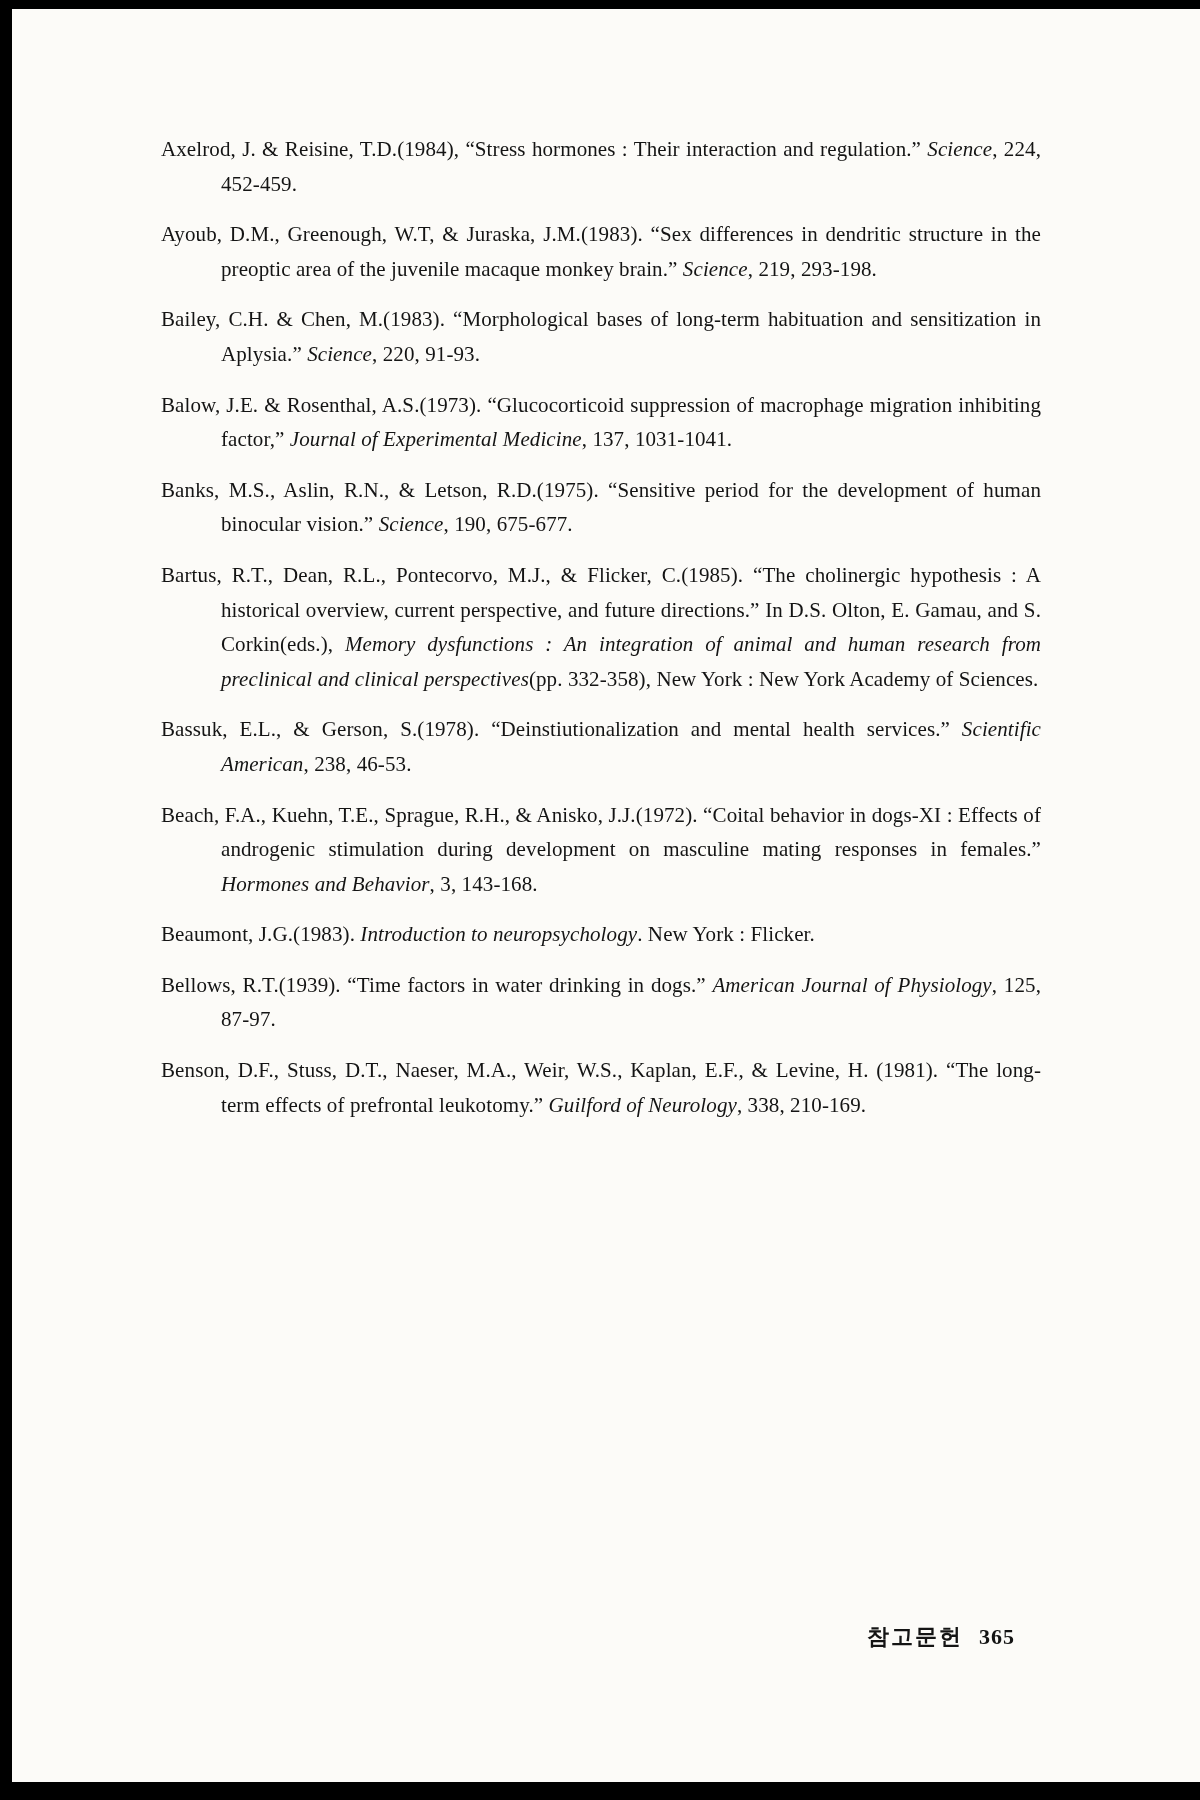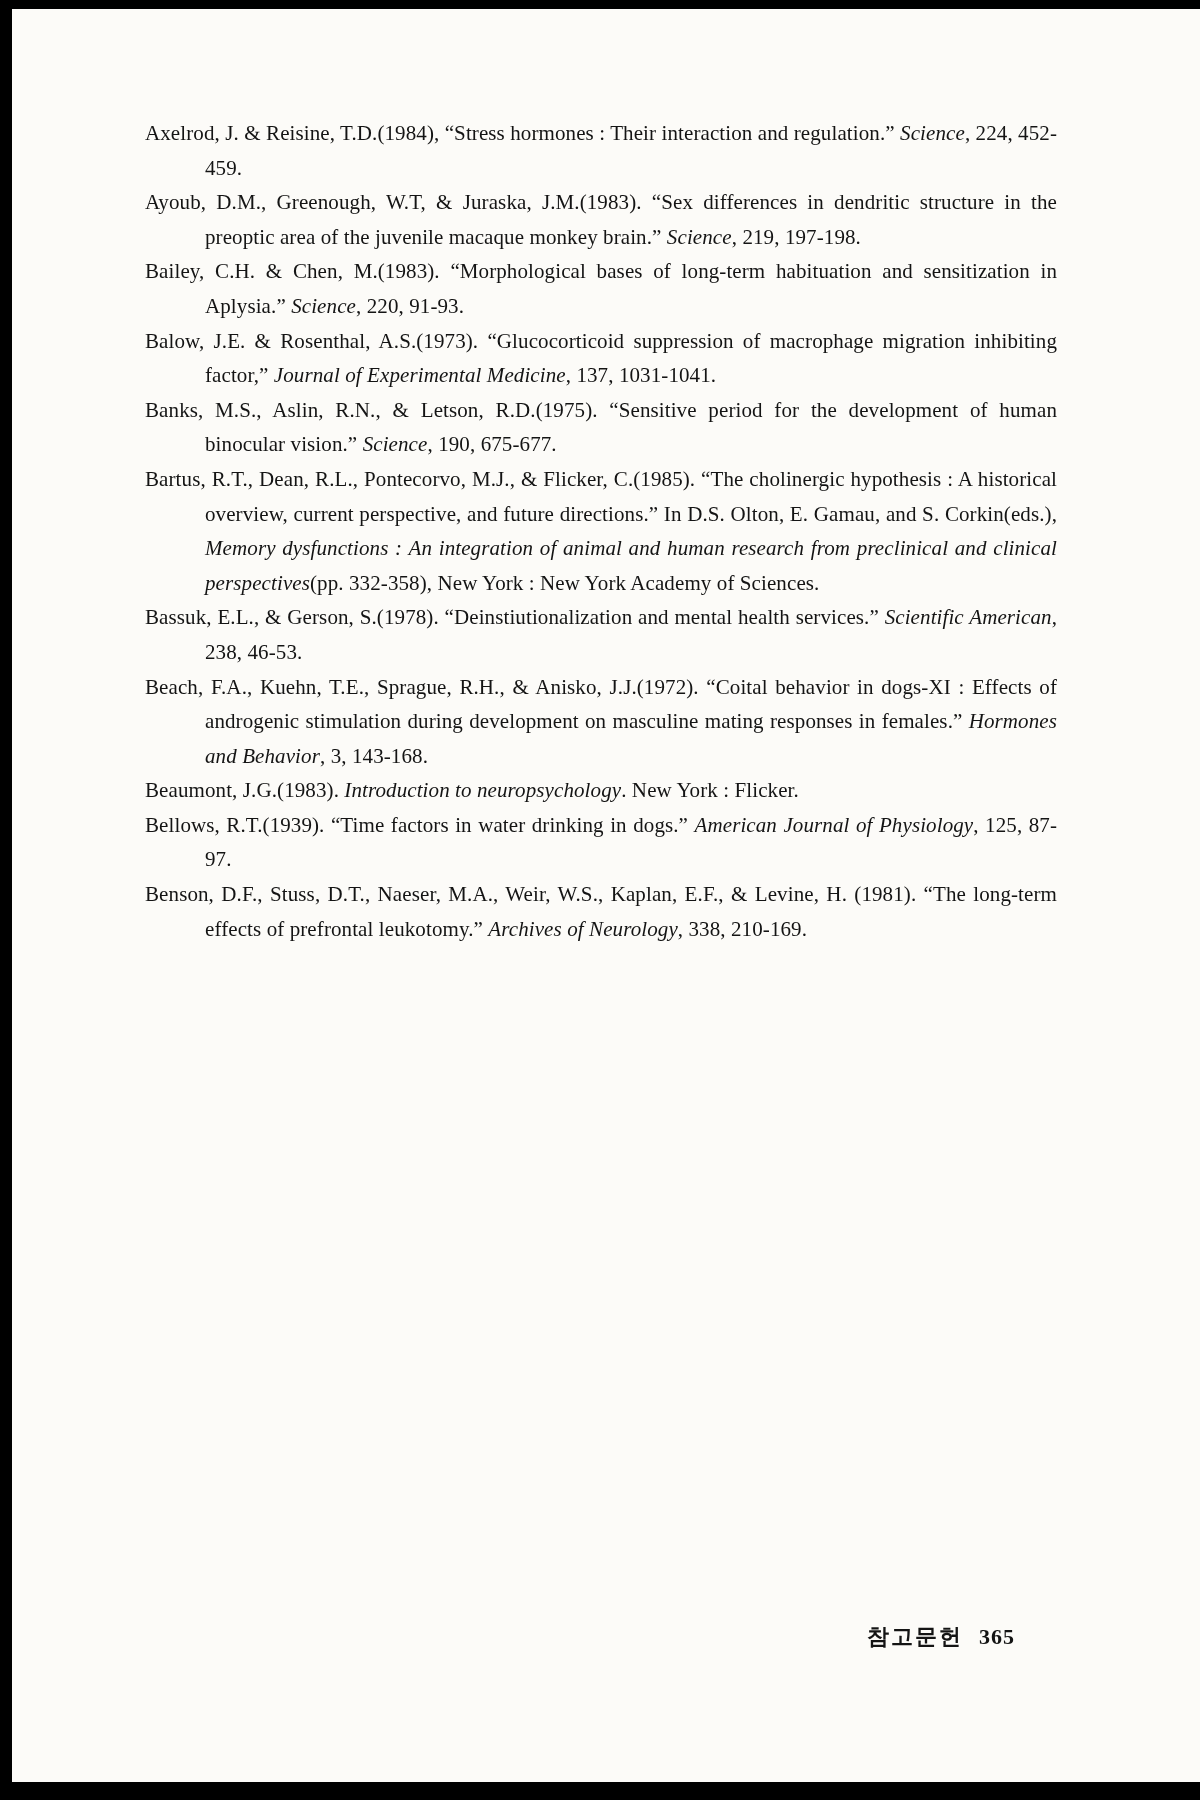--- a/index.html
+++ b/index.html
@@ -17,21 +17,21 @@
   .scan-edge.left   { left: 0; top: 0; width: 12px; height: 1800px; }
   .scan-edge.bottom { left: 0; top: 1782px; width: 1200px; height: 18px; }
 
   .content {
     position: absolute;
     left: 145px;
     top: 116px;
     width: 912px;
   }
   .ref {
-    margin: 0;
+    margin: 16px;
     padding-left: 60px;
     text-indent: -60px;
     font-size: 21px;
     line-height: 34.6px;
     text-align: justify;
     letter-spacing: 0.1px;
   }
   .ref em { font-style: italic; }
 
   .footer {
@@ -47,27 +47,27 @@
 </style>
 </head>
 <body>
 
 <div class="scan-edge top"></div>
 <div class="scan-edge left"></div>
 <div class="scan-edge bottom"></div>
 
 <div class="content">
     <p class="ref"><span>Axelrod, J. &amp; Reisine, T.D.(1984), “Stress hormones : Their interaction and regulation.” </span><em>Science</em><span>, 224, 452-459.</span></p>
-    <p class="ref"><span>Ayoub, D.M., Greenough, W.T, &amp; Juraska, J.M.(1983). “Sex differences in dendritic structure in the preoptic area of the juvenile macaque monkey brain.” </span><em>Science</em><span>, 219, 197-198.</span></p>
+    <p class="ref"><span>Ayoub, D.M., Greenough, W.T, &amp; Juraska, J.M.(1983). “Sex differences in dendritic structure in the preoptic area of the juvenile macaque monkey brain.” </span><em>Science</em><span>, 219, 293-198.</span></p>
     <p class="ref"><span>Bailey, C.H. &amp; Chen, M.(1983). “Morphological bases of long-term habituation and sensitization in Aplysia.” </span><em>Science</em><span>, 220, 91-93.</span></p>
     <p class="ref"><span>Balow, J.E. &amp; Rosenthal, A.S.(1973). “Glucocorticoid suppression of macrophage migration inhibiting factor,” </span><em>Journal of Experimental Medicine</em><span>, 137, 1031-1041.</span></p>
     <p class="ref"><span>Banks, M.S., Aslin, R.N., &amp; Letson, R.D.(1975). “Sensitive period for the development of human binocular vision.” </span><em>Science</em><span>, 190, 675-677.</span></p>
     <p class="ref"><span>Bartus, R.T., Dean, R.L., Pontecorvo, M.J., &amp; Flicker, C.(1985). “The cholinergic hypothesis : A historical overview, current perspective, and future directions.” In D.S. Olton, E. Gamau, and S. Corkin(eds.), </span><em>Memory dysfunctions : An integration of animal and human research from preclinical and clinical perspectives</em><span>(pp. 332-358), New York : New York Academy of Sciences.</span></p>
     <p class="ref"><span>Bassuk, E.L., &amp; Gerson, S.(1978). “Deinstiutionalization and mental health services.” </span><em>Scientific American</em><span>, 238, 46-53.</span></p>
     <p class="ref"><span>Beach, F.A., Kuehn, T.E., Sprague, R.H., &amp; Anisko, J.J.(1972). “Coital behavior in dogs-XI : Effects of androgenic stimulation during development on masculine mating responses in females.” </span><em>Hormones and Behavior</em><span>, 3, 143-168.</span></p>
     <p class="ref"><span>Beaumont, J.G.(1983). </span><em>Introduction to neuropsychology</em><span>. New York : Flicker.</span></p>
     <p class="ref"><span>Bellows, R.T.(1939). “Time factors in water drinking in dogs.” </span><em>American Journal of Physiology</em><span>, 125, 87-97.</span></p>
-    <p class="ref"><span>Benson, D.F., Stuss, D.T., Naeser, M.A., Weir, W.S., Kaplan, E.F., &amp; Levine, H. (1981). “The long-term effects of prefrontal leukotomy.” </span><em>Archives of Neurology</em><span>, 338, 210-169.</span></p>
+    <p class="ref"><span>Benson, D.F., Stuss, D.T., Naeser, M.A., Weir, W.S., Kaplan, E.F., &amp; Levine, H. (1981). “The long-term effects of prefrontal leukotomy.” </span><em>Guilford of Neurology</em><span>, 338, 210-169.</span></p>
   </div>
 
 <div class="footer">
   <span class="label">참고문헌</span><span class="pagenum">365</span>
 </div>
 
 </body></html>

